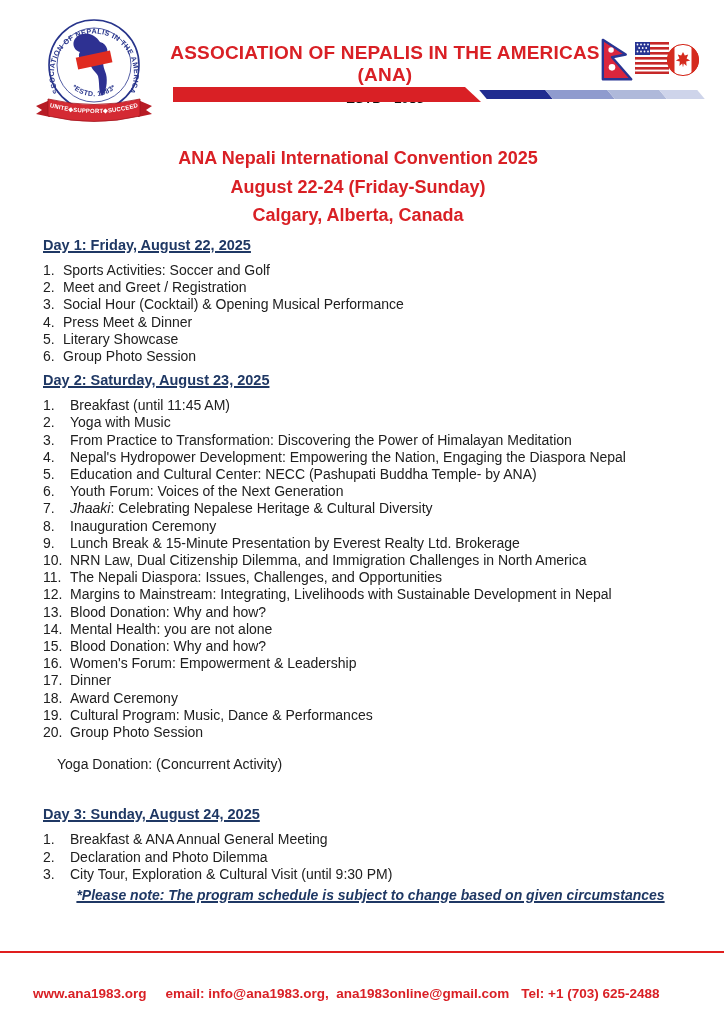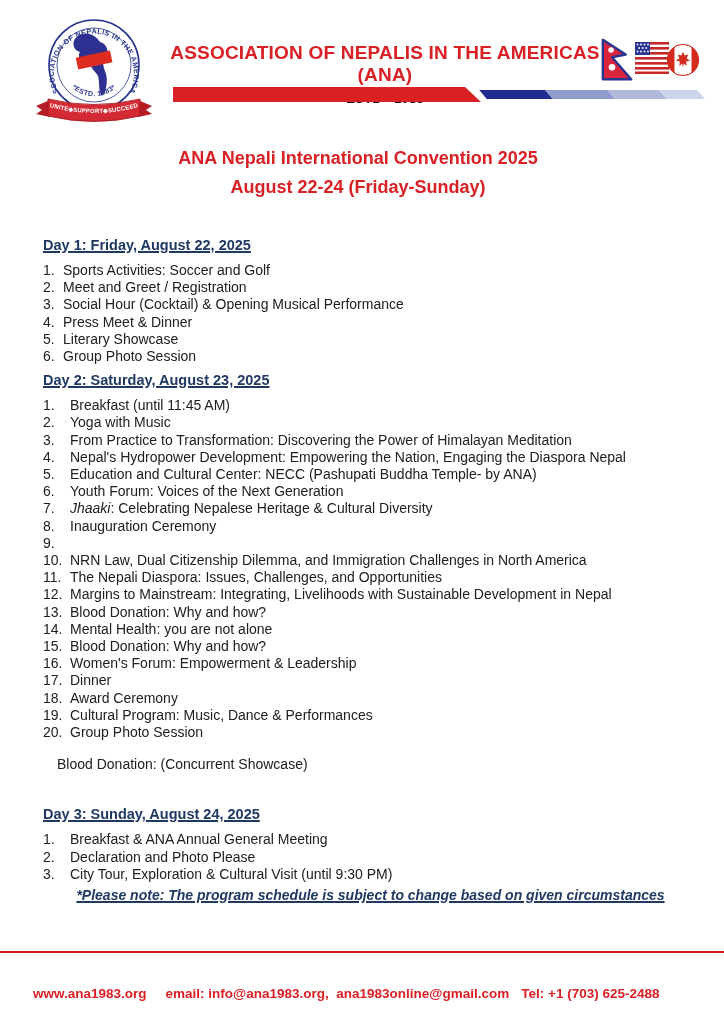--- a/index.html
+++ b/index.html
@@ -149,20 +149,21 @@
         <rect x="-8.5" y="-17" width="17" height="34" fill="#ffffff"></rect>
         <path fill="#D52B1E" d="M0,-8 L1.8,-4.4 L5.2,-5.6 L3.6,-1.6 L7.2,0.4 L3.2,1.6 L3.6,6 L0.8,3.6 L0,7.6 L-0.8,3.6 L-3.6,6 L-3.2,1.6 L-7.2,0.4 L-3.6,-1.6 L-5.2,-5.6 L-1.8,-4.4 Z"></path>
       </g>
       <circle cx="0" cy="0" r="15.6" fill="none" stroke="#D52B1E" stroke-width="1"></circle>
     </svg>
   </div>
 
   <div class="title-block">
     <div>ANA Nepali International Convention 2025</div>
     <div>August 22-24 (Friday-Sunday)</div>
+    <div>Calgary, Alberta, Canada</div>
   </div>
 
   <div class="schedule">
 
     <section class="sec-1">
       <div class="day-heading">Day 1: Friday, August 22, 2025</div>
       <div class="list w1">
           <div class="item">
             <span class="num">1.</span>
             <span class="txt">Sports Activities: Soccer and Golf</span>
@@ -220,20 +221,21 @@
           <div class="item">
             <span class="num">7.</span>
             <span class="txt"><em>Jhaaki</em>: Celebrating Nepalese Heritage &amp; Cultural Diversity</span>
           </div>
           <div class="item">
             <span class="num">8.</span>
             <span class="txt">Inauguration Ceremony</span>
           </div>
           <div class="item">
             <span class="num">9.</span>
+            <span class="txt">Lunch Break &amp; 15-Minute Presentation by Everest Realty Ltd. Brokerage</span>
           </div>
           <div class="item">
             <span class="num">10.</span>
             <span class="txt">NRN Law, Dual Citizenship Dilemma, and Immigration Challenges in North America</span>
           </div>
           <div class="item">
             <span class="num">11.</span>
             <span class="txt">The Nepali Diaspora: Issues, Challenges, and Opportunities</span>
           </div>
           <div class="item">
@@ -268,32 +270,32 @@
             <span class="num">19.</span>
             <span class="txt">Cultural Program: Music, Dance &amp; Performances</span>
           </div>
           <div class="item">
             <span class="num">20.</span>
             <span class="txt">Group Photo Session</span>
           </div>
         </div>
     </section>
 
-    <div class="concurrent">Blood Donation: (Concurrent Showcase)</div>
+    <div class="concurrent">Yoga Donation: (Concurrent Activity)</div>
 
     <section class="sec-3">
       <div class="day-heading">Day 3: Sunday, August 24, 2025</div>
       <div class="list w2">
           <div class="item">
             <span class="num">1.</span>
             <span class="txt">Breakfast &amp; ANA Annual General Meeting</span>
           </div>
           <div class="item">
             <span class="num">2.</span>
-            <span class="txt">Declaration and Photo Please</span>
+            <span class="txt">Declaration and Photo Dilemma</span>
           </div>
           <div class="item">
             <span class="num">3.</span>
             <span class="txt">City Tour, Exploration &amp; Cultural Visit (until 9:30 PM)</span>
           </div>
         </div>
     </section>
 
     <div class="note">*Please note: The program schedule is subject to change based on given circumstances</div>
   </div>

